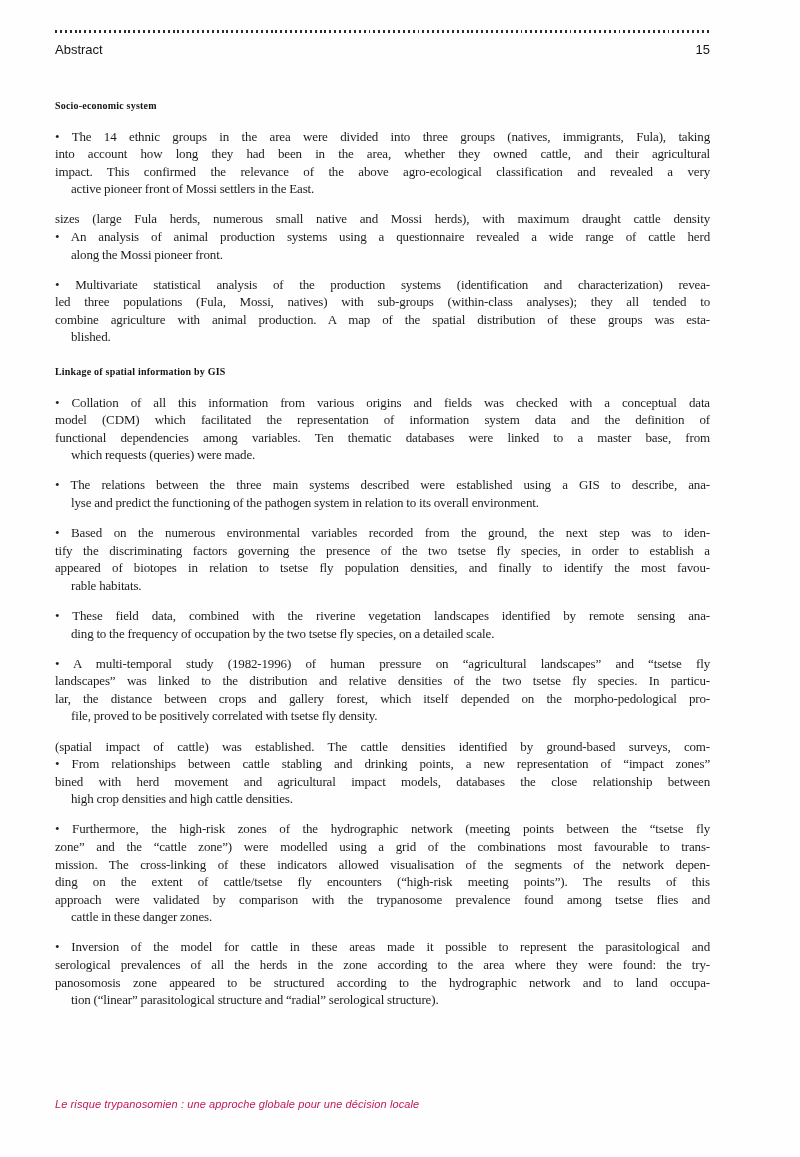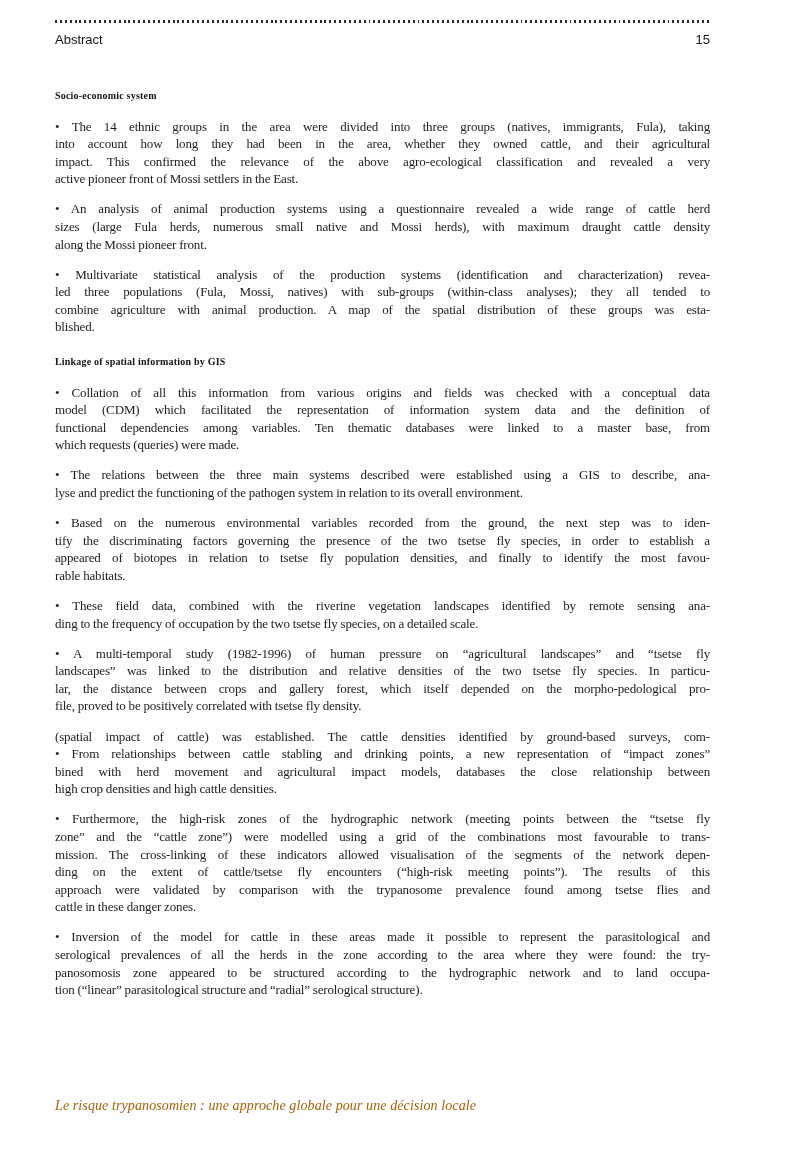--- a/index.html
+++ b/index.html
@@ -5,21 +5,21 @@
   html, body {
     margin: 0;
     padding: 0;
     background: #ffffff;
   }
   .page {
     position: relative;
     width: 800px;
     height: 1157px;
     box-sizing: border-box;
-    padding: 20px 90px 0 55px;
+    padding: 30px 90px 0 55px;
     background: #fefefe;
     color: #1c1c1c;
     font-family: "Liberation Serif", serif;
     overflow: hidden;
   }
   .dotted-rule {
     height: 3px;
     width: 655px;
     background: repeating-linear-gradient(90deg, #2a2a2a 0 1.9px, transparent 1.9px 4.9px);
   }
@@ -55,30 +55,31 @@
     line-height: 17.6px;
     letter-spacing: -0.15px;
     word-spacing: -0.2px;
   }
   .para .line {
     text-align: justify;
     text-align-last: justify;
   }
   .para .line:last-child {
     text-align-last: left;
+    margin-left: 16px;
   }
   .footer {
     position: absolute;
     left: 55px;
     top: 1098px;
     font-style: italic;
-    font-size: 14px;
+    font-size: 11px;
     letter-spacing: 0.1px;
-    color: #a16207;
-    font-family: Liberation Serif, serif;
+    color: #be185d;
+    font-family: Liberation Sans, sans-serif;
   }
 </style>
 </head>
 <body>
 
 <div class="page">
   <div class="dotted-rule"></div>
   <div class="header-row">
     <span>Abstract</span>
     <span>15</span>
@@ -86,22 +87,22 @@
   <div class="content" id="content">
       <section class="section">
         <h2 class="section-heading">Socio-economic system</h2>
         <div class="para">
           <div class="line">• The 14 ethnic groups in the area were divided into three groups (natives, immigrants, Fula), taking</div>
           <div class="line">into account how long they had been in the area, whether they owned cattle, and their agricultural</div>
           <div class="line">impact. This confirmed the relevance of the above agro-ecological classification and revealed a very</div>
           <div class="line">active pioneer front of Mossi settlers in the East.</div>
         </div>
         <div class="para">
+          <div class="line">sizes (large Fula herds, numerous small native and Mossi herds), with maximum draught cattle density</div>
           <div class="line">• An analysis of animal production systems using a questionnaire revealed a wide range of cattle herd</div>
-          <div class="line">sizes (large Fula herds, numerous small native and Mossi herds), with maximum draught cattle density</div>
           <div class="line">along the Mossi pioneer front.</div>
         </div>
         <div class="para">
           <div class="line">• Multivariate statistical analysis of the production systems (identification and characterization) revea-</div>
           <div class="line">led three populations (Fula, Mossi, natives) with sub-groups (within-class analyses); they all tended to</div>
           <div class="line">combine agriculture with animal production. A map of the spatial distribution of these groups was esta-</div>
           <div class="line">blished.</div>
         </div>
       </section>
       <section class="section">

